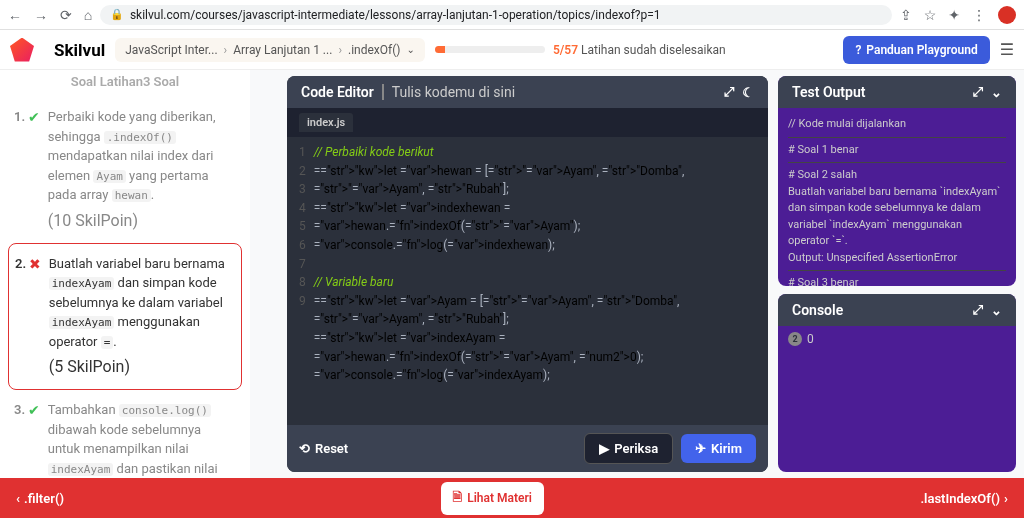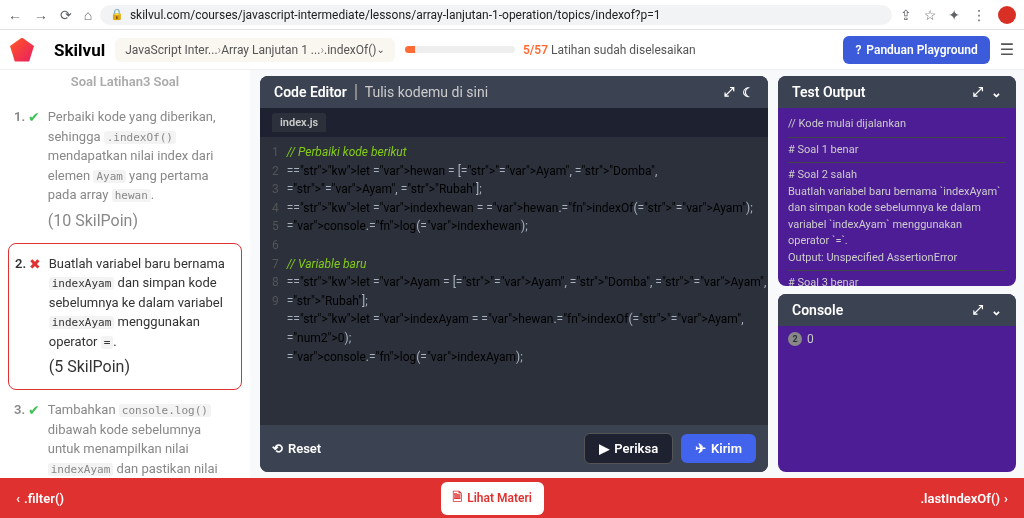--- a/index.html
+++ b/index.html
@@ -9,21 +9,21 @@
 .browser-bar .nav-icons { display: flex; gap: 12px; color: #5f6368; }
 .browser-bar .nav-icons span { cursor: pointer; font-size: 14px; }
 .addr { flex: 1; display: flex; align-items: center; gap: 6px; background: #f1f3f4; border-radius: 14px; padding: 3px 10px; font-size: 12px; color: #202124; }
 .addr .lock { font-size: 11px; }
 .right-icons { display: flex; gap: 12px; align-items: center; color: #5f6368; font-size: 14px; }
 .avatar { width: 18px; height: 18px; border-radius: 50%; background: #d93025; }
 
 .topbar { height: 40px; background: #fff; display: flex; align-items: center; padding: 0 10px; gap: 10px; border-bottom: 1px solid #eee; }
 .logo { display: flex; align-items: center; gap: 20px; font-weight: 700; font-size: 17px; }
 .logo-icon { width: 24px; height: 24px; background: linear-gradient(135deg,#ff5722,#e91e63); clip-path: polygon(50% 0,100% 35%,80% 100%,20% 100%,0 35%); }
-.breadcrumb { display: flex; align-items: center; background: #faf6f0; border-radius: 6px; padding: 5px 10px; font-size: 12px; color: #555; justify-content: center; }
+.breadcrumb { display: flex; align-items: center; gap: 6px; background: #faf6f0; border-radius: 6px; padding: 5px 10px; font-size: 12px; color: #555; justify-content: center; }
 .breadcrumb .crumb { cursor: pointer; }
 .breadcrumb .sep { color: #999; }
 .chev { font-size: 10px; }
 .progress-wrap { display: flex; align-items: center; gap: 8px; flex: 1; }
 .progress-track { width: 110px; height: 7px; background: #eee; border-radius: 4px; overflow: hidden; }
 .progress-fill { height: 100%; background: #ff6b35; width: 9%; }
 .progress-text { font-size: 12px; color: #555; }
 .progress-text .count { color: #ff6b35; font-weight: 600; }
 .btn-help { background: #3b5bdb; color: #fff; border: none; border-radius: 6px; padding: 7px 12px; font-size: 12px; font-weight: 600; cursor: pointer; display: flex; align-items: center; gap: 5px; }
 .hamburger { font-size: 16px; color: #555; cursor: pointer; }
@@ -37,21 +37,21 @@
 .task .num { font-weight: 600; min-width: 14px; }
 .task .status { min-width: 18px; display: flex; justify-content: center; }
 .check { color: #40c057; font-size: 14px; }
 .cross { color: #e03131; font-size: 14px; }
 .task .body { flex: 1; }
 .task .points { margin-top: 4px; font-size: 16px; }
 .code-inline { font-family: Menlo, Consolas, monospace; background: #f3f3f3; padding: 0 3px; border-radius: 3px; font-size: 11px; }
 .italic { }
 
 .center { flex: 1; padding: 6px 6px 6px 10px; display: flex; flex-direction: column; }
-.panel { background: #2b303b; border-radius: 8px; display: flex; flex-direction: column; overflow: hidden; flex: 1; }
+.panel { background: #2b303b; border-radius: 8px; display: flex; flex-direction: column; overflow: hidden; flex: 1; margin-left: 27px; }
 .panel-head { background: #3b4252; color: #fff; padding: 8px 14px; display: flex; align-items: center; gap: 8px; font-size: 14px; font-weight: 600; }
 .panel-head .sub { font-weight: 400; color: #ccc; border-left: 2px solid #888; padding-left: 8px; }
 .panel-head .spacer { flex: 1; }
 .panel-head .icon-btn { color: #fff; cursor: pointer; font-size: 13px; }
 .filetab { background: #1e2230; color: #ccc; font-size: 11px; padding: 5px 12px; font-family: Menlo, monospace; }
 .filetab span { background: #2b303b; padding: 3px 8px; border-radius: 3px 3px 0 0; display: inline-block; font-weight: 600; }
 .code-area { flex: 1; background: #2b303b; font-family: Menlo, Consolas, monospace; font-size: 12px; display: flex; }
 .gutter { color: #555; text-align: right; padding: 6px 8px 6px 12px; user-select: none; line-height: 1.55; }
 .code-lines { padding: 6px 0; line-height: 1.55; }
 .code-lines .c { color: #84cc16; font-style: italic; }

